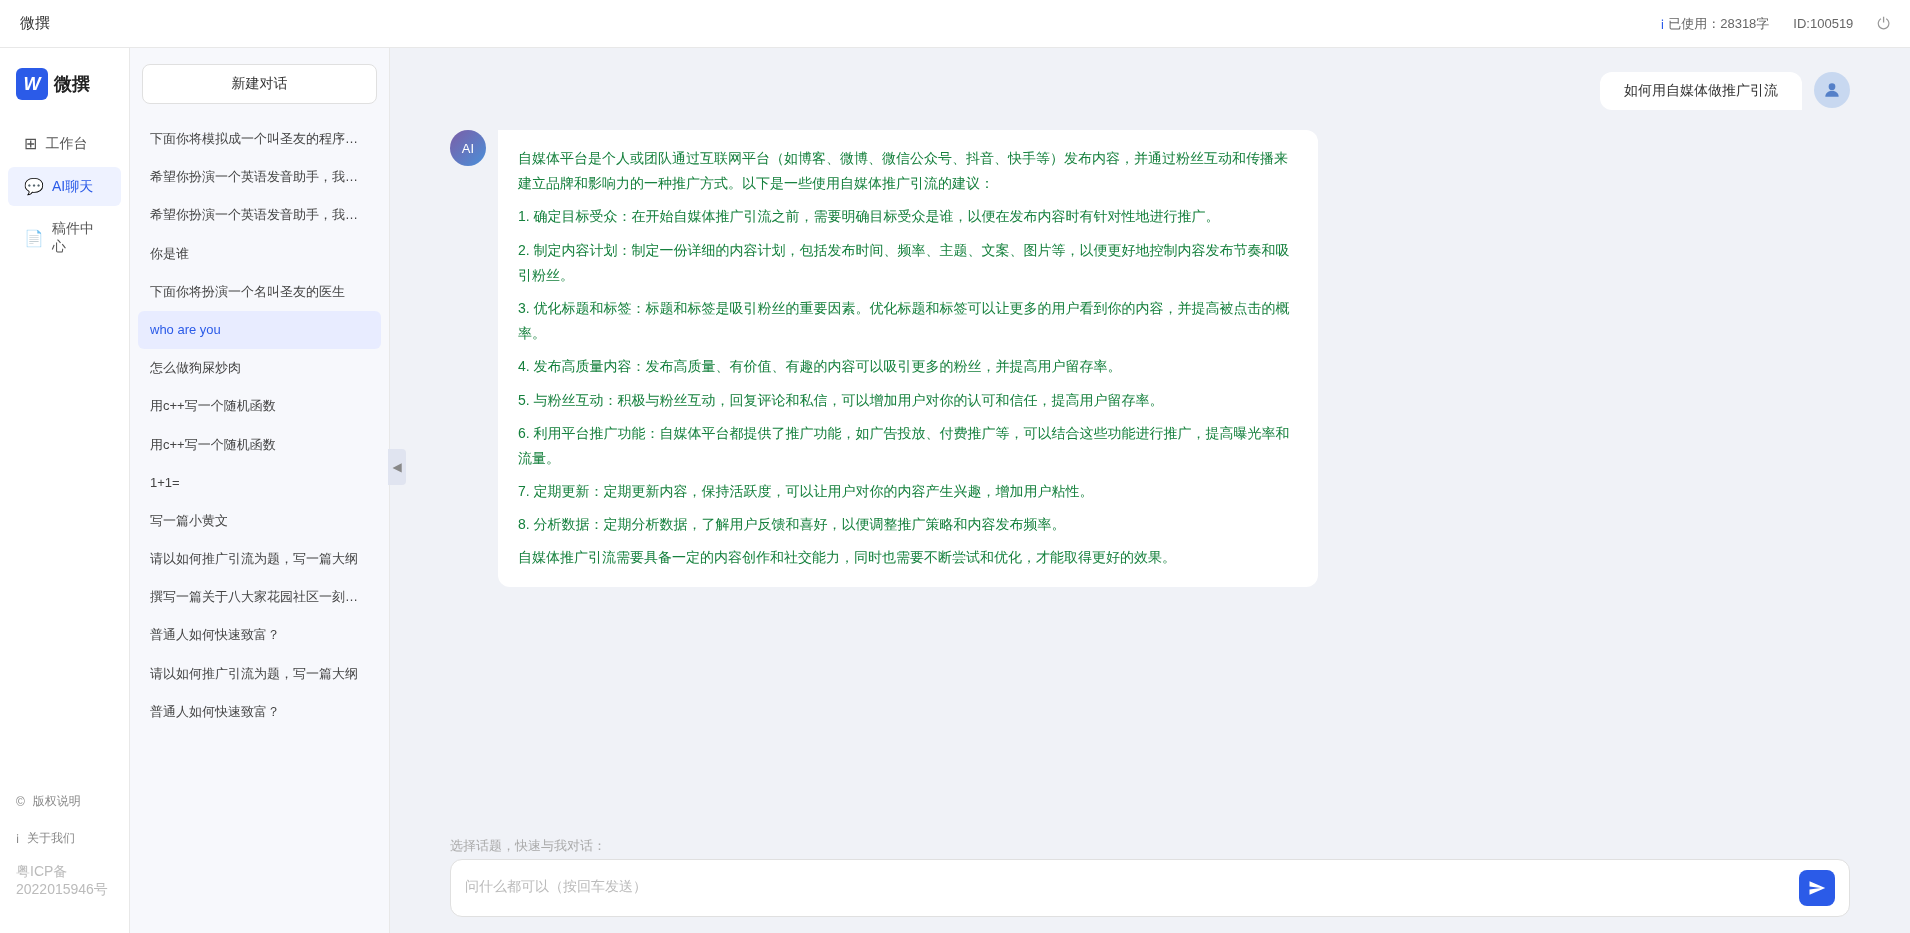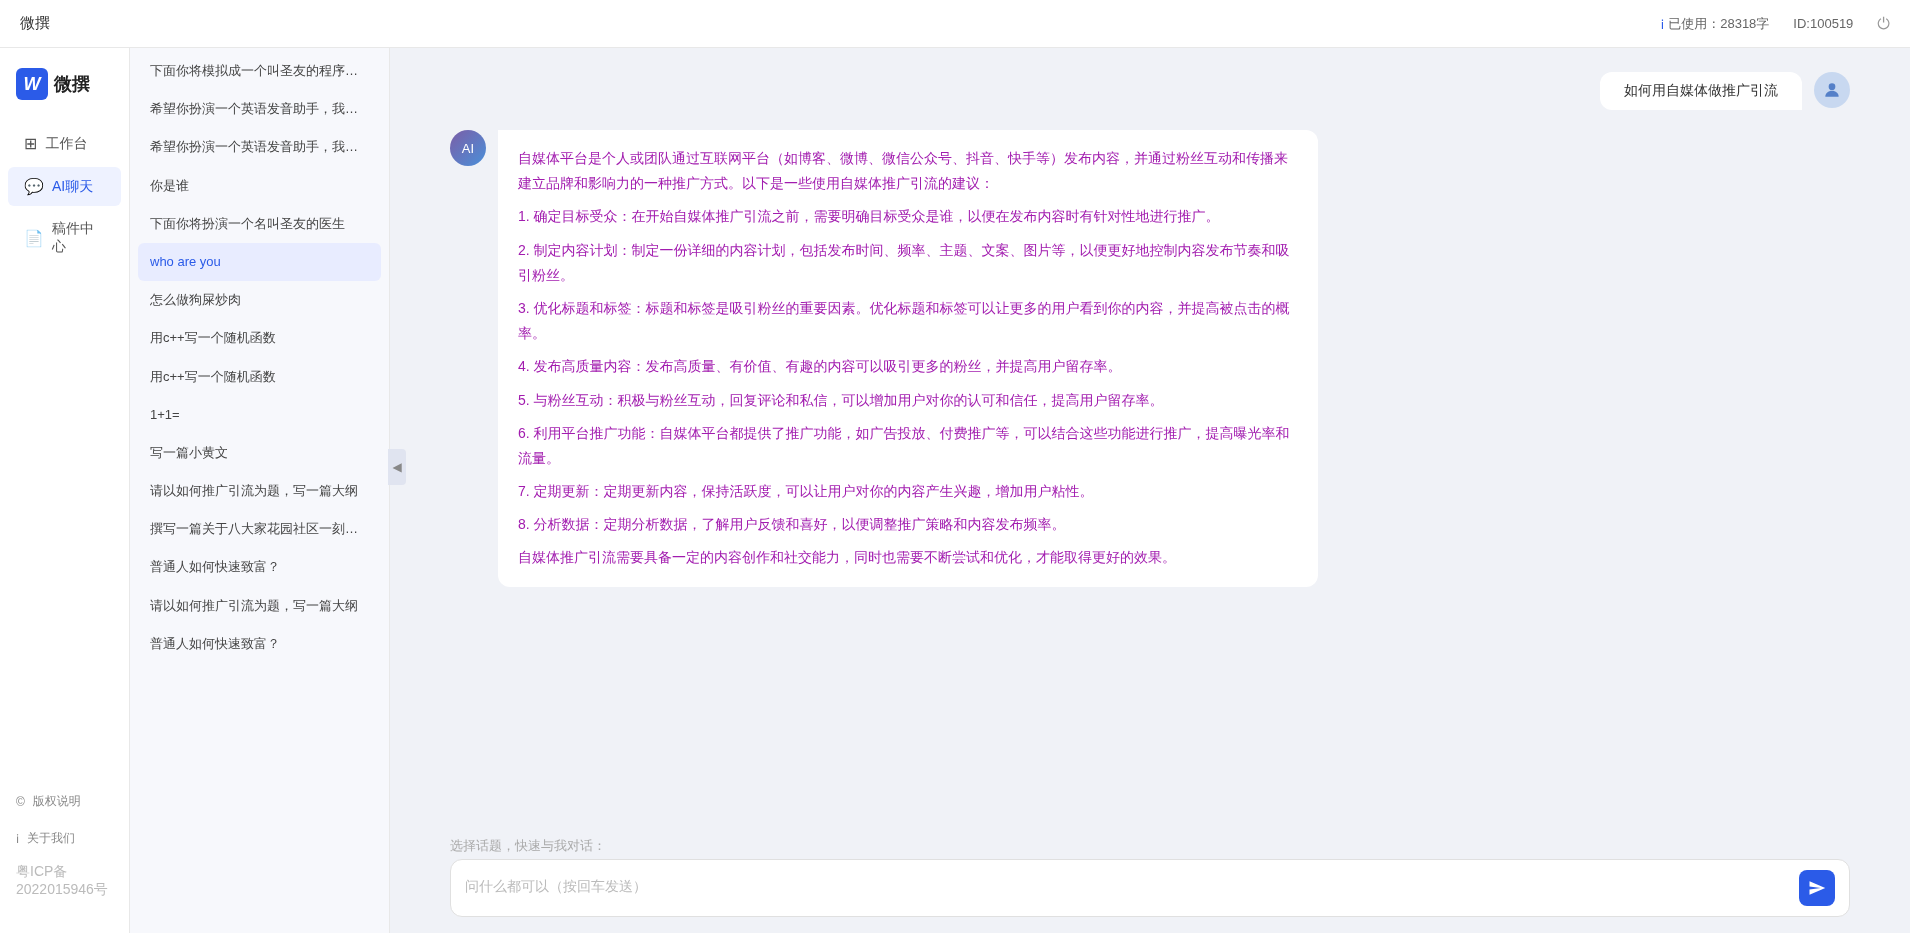--- a/index.html
+++ b/index.html
@@ -233,21 +233,21 @@
       color: #fff;
       font-size: 13px;
       font-weight: 400;
       flex-shrink: 0;
     }
     .ai-msg-content {
       background: #fff;
       border-radius: 0 12px 12px 12px;
       padding: 16px 20px;
       font-size: 14px;
-      color: #a21caf;
+      color: #15803d;
       line-height: 1.8;
       max-width: 820px;
       flex: 1;
     }
     .ai-msg-content p { margin-bottom: 8px; }
     .ai-msg-content p:last-child { margin-bottom: 0; }
 
     
     .chat-bottom {
       background: #f0f2f7;
@@ -337,20 +337,21 @@
       </div>
       <div class="nav-footer-item">
         <span>ℹ</span>
         <span>关于我们</span>
       </div>
       <div class="beian">粤ICP备2022015946号</div>
     </div>
   </div>
 
   <div class="sidebar">
+    <div class="sidebar-new-btn">新建对话</div>
     <div class="sidebar-list">
 
     <div class="sidebar-item">下面你将模拟成一个叫圣友的程序员，我说...</div>
         <div class="sidebar-item">希望你扮演一个英语发音助手，我提供给你...</div>
         <div class="sidebar-item">希望你扮演一个英语发音助手，我提供给你...</div>
         <div class="sidebar-item">你是谁</div>
         <div class="sidebar-item">下面你将扮演一个名叫圣友的医生</div>
         <div class="sidebar-item active">who are you</div>
         <div class="sidebar-item">怎么做狗屎炒肉</div>
         <div class="sidebar-item">用c++写一个随机函数</div>

